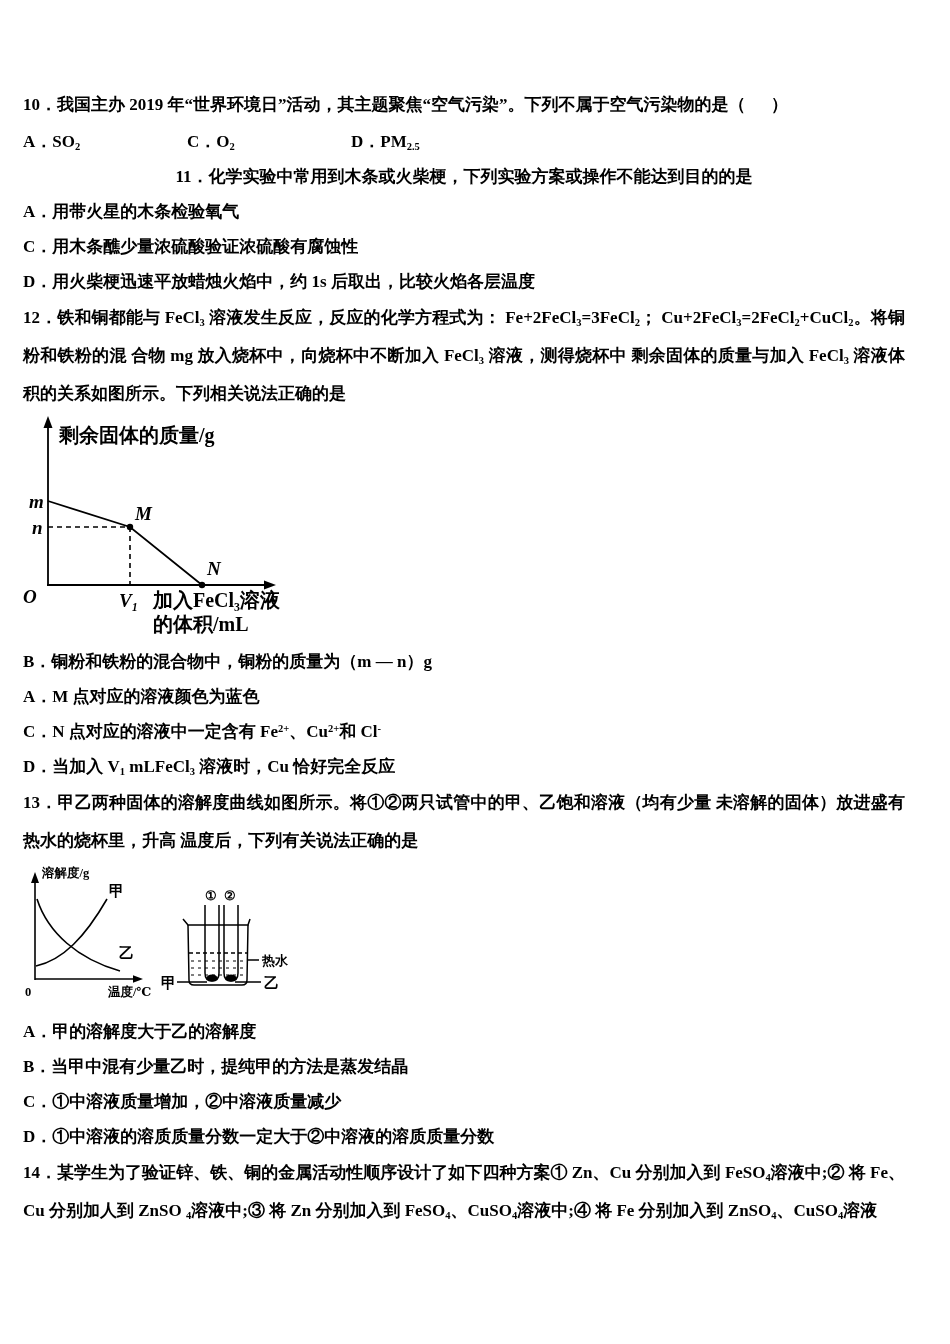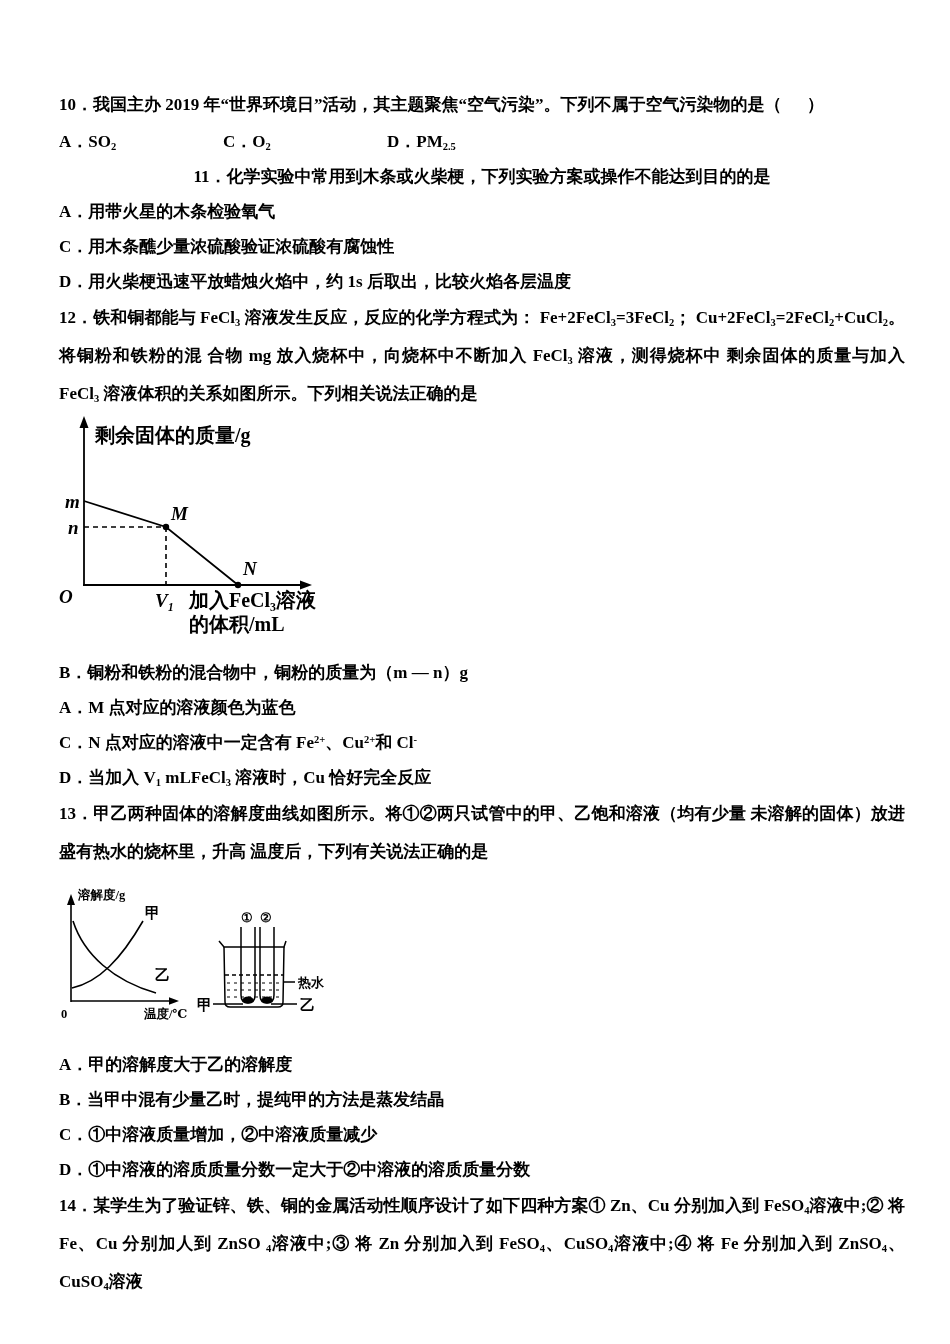--- a/index.html
+++ b/index.html
@@ -1,31 +1,31 @@
 <!DOCTYPE html>
 <html><head>
 <meta charset="utf-8">
 <style>
   html,body{margin:0;padding:0;background:#ffffff;}
   .page{
     width:950px;height:1344px;background:#fff;color:#000;
-    box-sizing:border-box;padding:86px 45px 0 59px;
+    box-sizing:border-box;padding:86px 45px 0 23px;
     font-family:"Liberation Serif","DejaVu Serif",serif;
     font-weight:700;font-size:17px;overflow:hidden;
   }
   p{margin:0;}
   .stem{line-height:38px;text-align:justify;}
   .stem-single{line-height:35px;text-align:center;}
   .opt-line{line-height:35px;}
   .inline-options{display:flex;line-height:35px;}
   .inline-options .opt{width:164px;flex:0 0 auto;}
   .inline-options .opt:last-child{width:auto;}
   sub{font-size:0.62em;line-height:0;vertical-align:-0.25em;}
   sup{font-size:0.62em;line-height:0;vertical-align:0.45em;}
-  .figwrap{margin:14px;}
+  .figwrap{margin:3px;}
   .fig1wrap{margin-left:-6px;margin-top:2px;height:226px;}
   .fig2wrap{margin-left:-2px;height:148px;}
   svg{display:block;}
   svg text{fill:#000;font-weight:700;}
   .fcjk20{font-size:20px;font-family:"Liberation Serif","DejaVu Serif",serif;}
   .fmath{font-size:19px;font-style:italic;font-family:"Liberation Serif","DejaVu Serif",serif;}
   .f12{font-size:12.5px;}
   .f13{font-size:13px;}
   .f14{font-size:15px;}
 </style>

